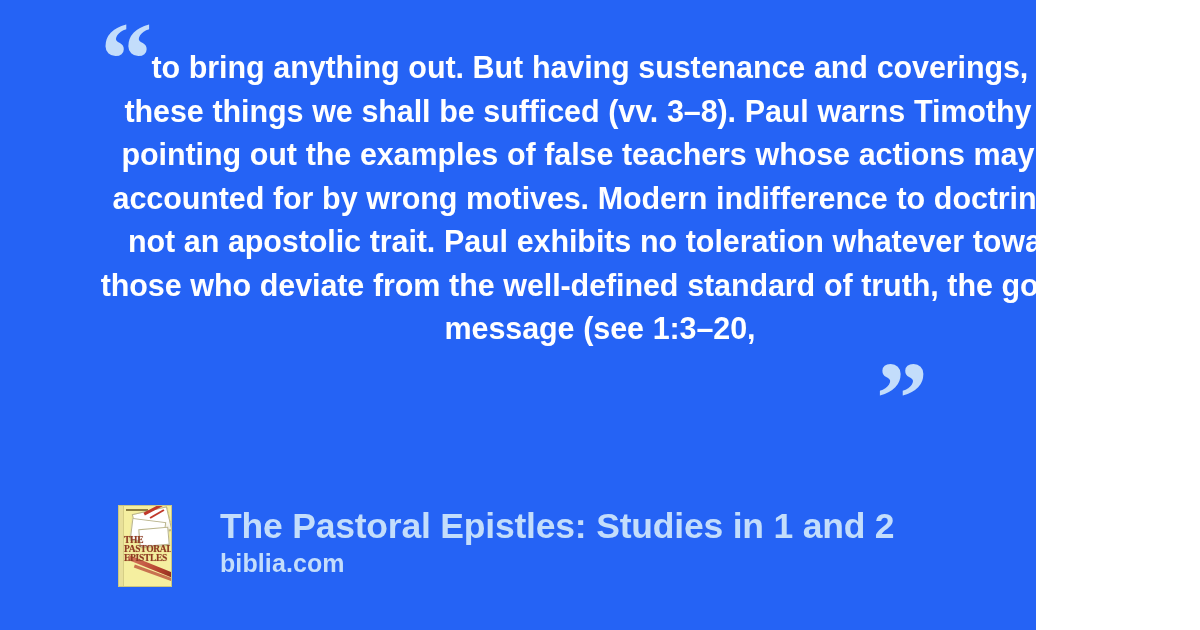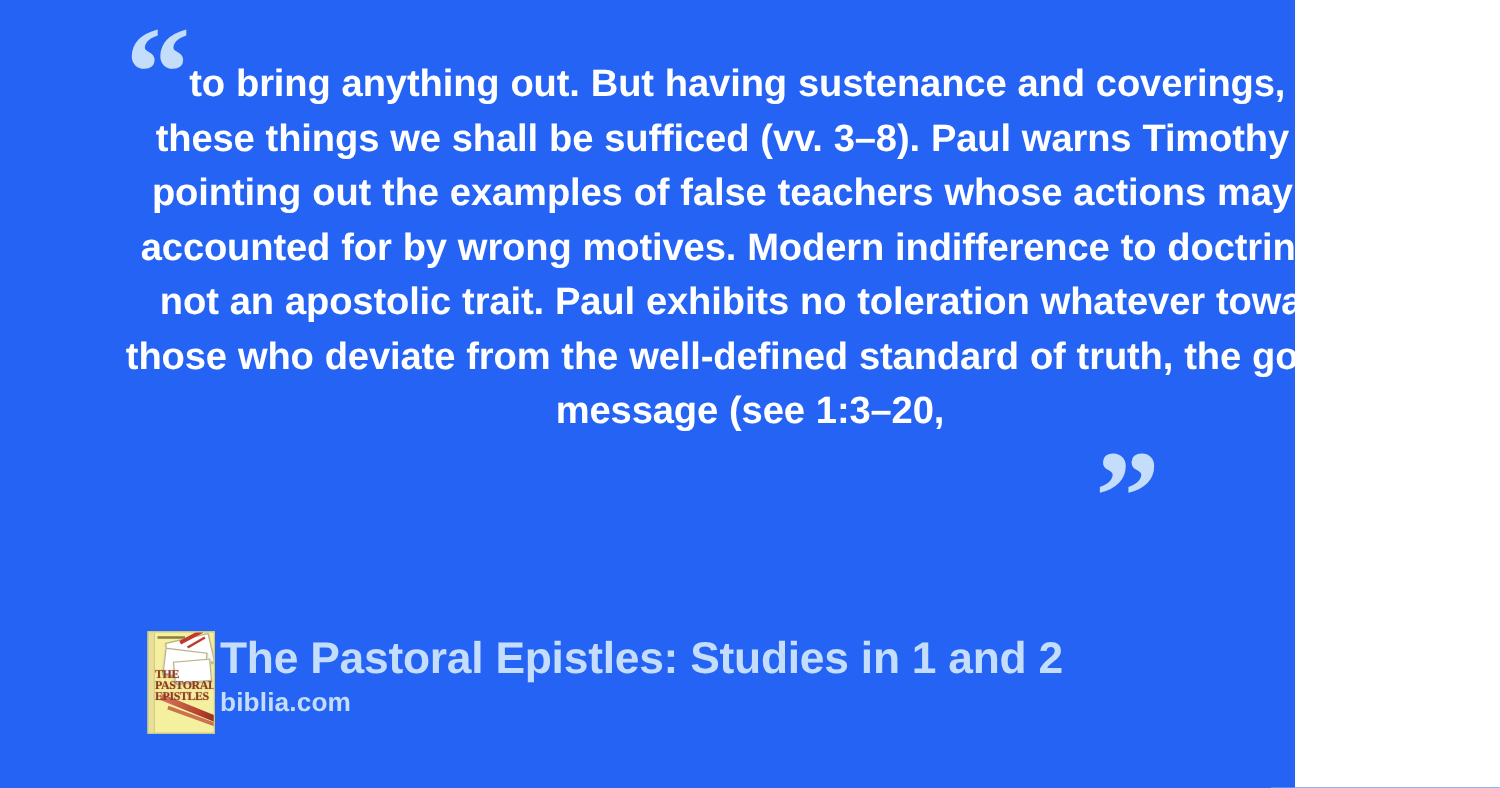--- a/index.html
+++ b/index.html
@@ -174,34 +174,35 @@
     line-height: 9.2px;
     letter-spacing: -0.3px;
     text-shadow: 0 0 1px rgba(120,50,25,.5);
   }
 
   #footer-text {
     display: flex;
     flex-direction: column;
     justify-content: flex-start;
     padding-top: 1px;
+    margin-left: 44px;
   }
 
   #book-title {
     color: #c3ddfb;
     font-size: 35.5px;
     font-weight: bold;
     line-height: 41px;
     letter-spacing: -0.2px;
     white-space: nowrap;
   }
 
   #site-name {
     color: #c3ddfb;
-    font-size: 21px;
+    font-size: 25px;
     font-weight: bold;
     line-height: 26px;
     margin-top: 3px;
     letter-spacing: 0.1px;
   }
 </style>
 </head>
 <body>
 
 <div id="card">

